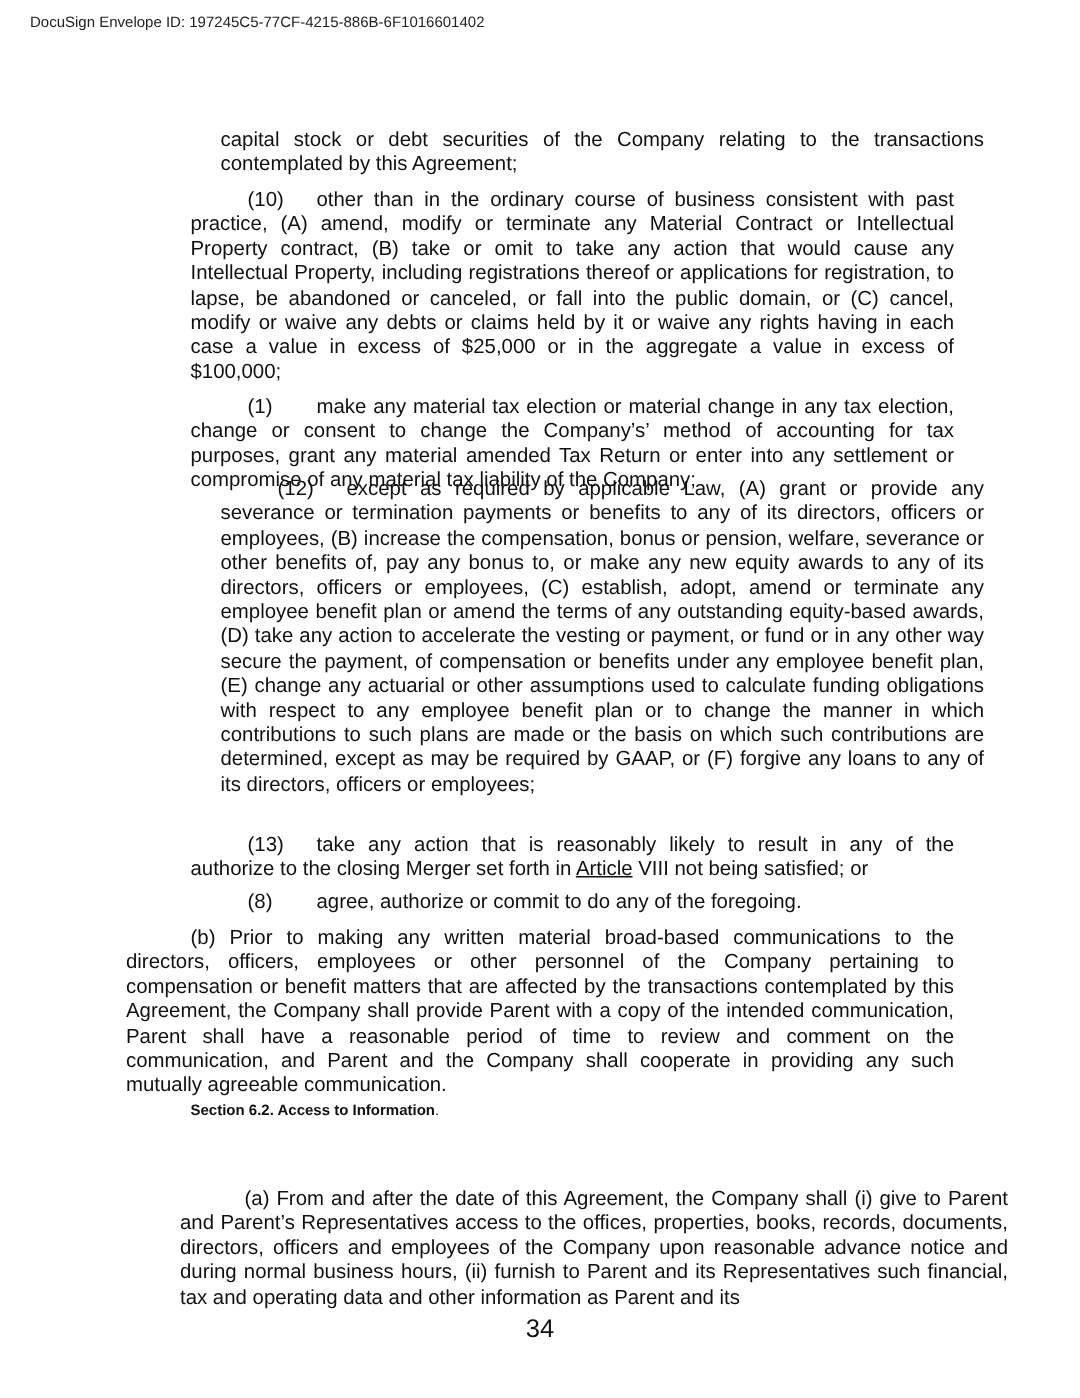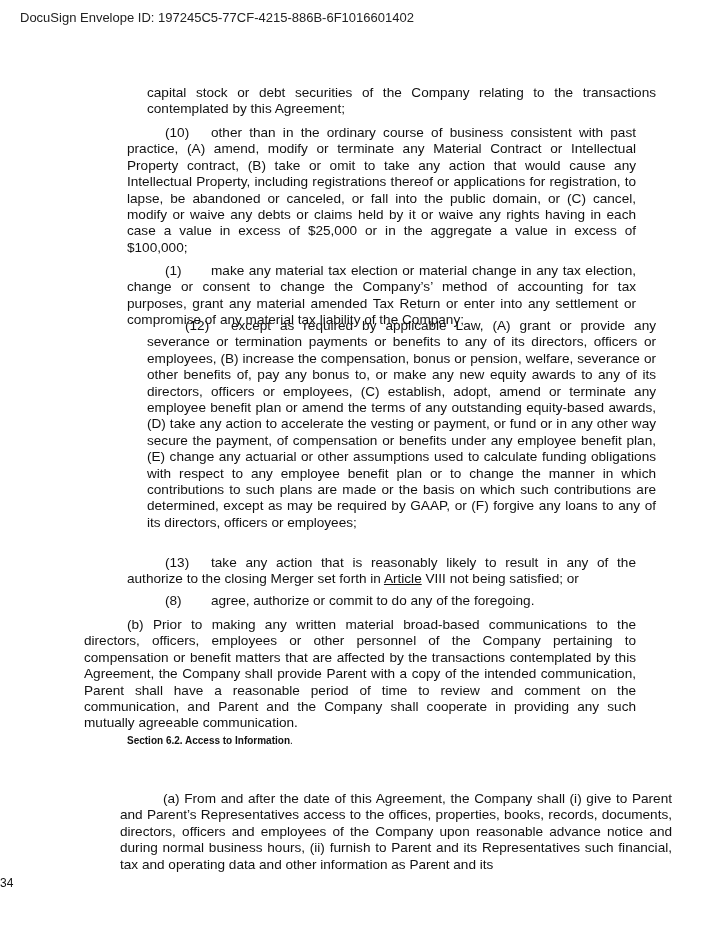--- a/index.html
+++ b/index.html
@@ -1,29 +1,29 @@
 <!DOCTYPE html>
 <html><head>
 <meta charset="utf-8">
 <style>
   html, body { margin: 0; padding: 0; background: #ffffff; }
   body { width: 720px; height: 932px; position: relative; overflow: hidden;
          font-family: "Liberation Sans", sans-serif; color: #111111; }
-  .envelope { position: absolute; left: 20px; top: 10px; font-size: 13px; color: #222; }
+  .envelope { position: absolute; left: 20px; top: 10px; font-size: 10px; color: #222; }
   .page { position: absolute; left: 0; top: 0; width: 720px; }
   .p { position: absolute; font-size: 13.6px; line-height: 16.4px; text-align: justify;
        text-align-last: left; }
   .ind { left: 127px; width: 509px; }
   .full { left: 84px; width: 552px; }
   .num { display: inline-block; padding-left: 38px; width: 46px; }
   .lead { padding-left: 43px; }
   .heading { position: absolute; left: 127px; top: 735px; font-size: 10px; font-weight: bold; }
   .heading .dot { font-weight: normal; }
   .u { text-decoration: underline; }
-  .pageno { position: absolute; left: 0; width: 720px; text-align: left; top: 876px; font-size: 12px; }
+  .pageno { position: absolute; left: 0; width: 720px; text-align: center; top: 876px; font-size: 17px; }
 </style>
 </head>
 <body>
 
 <div class="envelope">DocuSign Envelope ID: 197245C5-77CF-4215-886B-6F1016601402</div>
 
 <div class="page">
   <div class="p ind" style="top:85px;margin-left:20px;">capital stock or debt securities of the Company relating to the transactions contemplated by this Agreement;</div>
 
   <div class="p ind" style="top:125px;">

